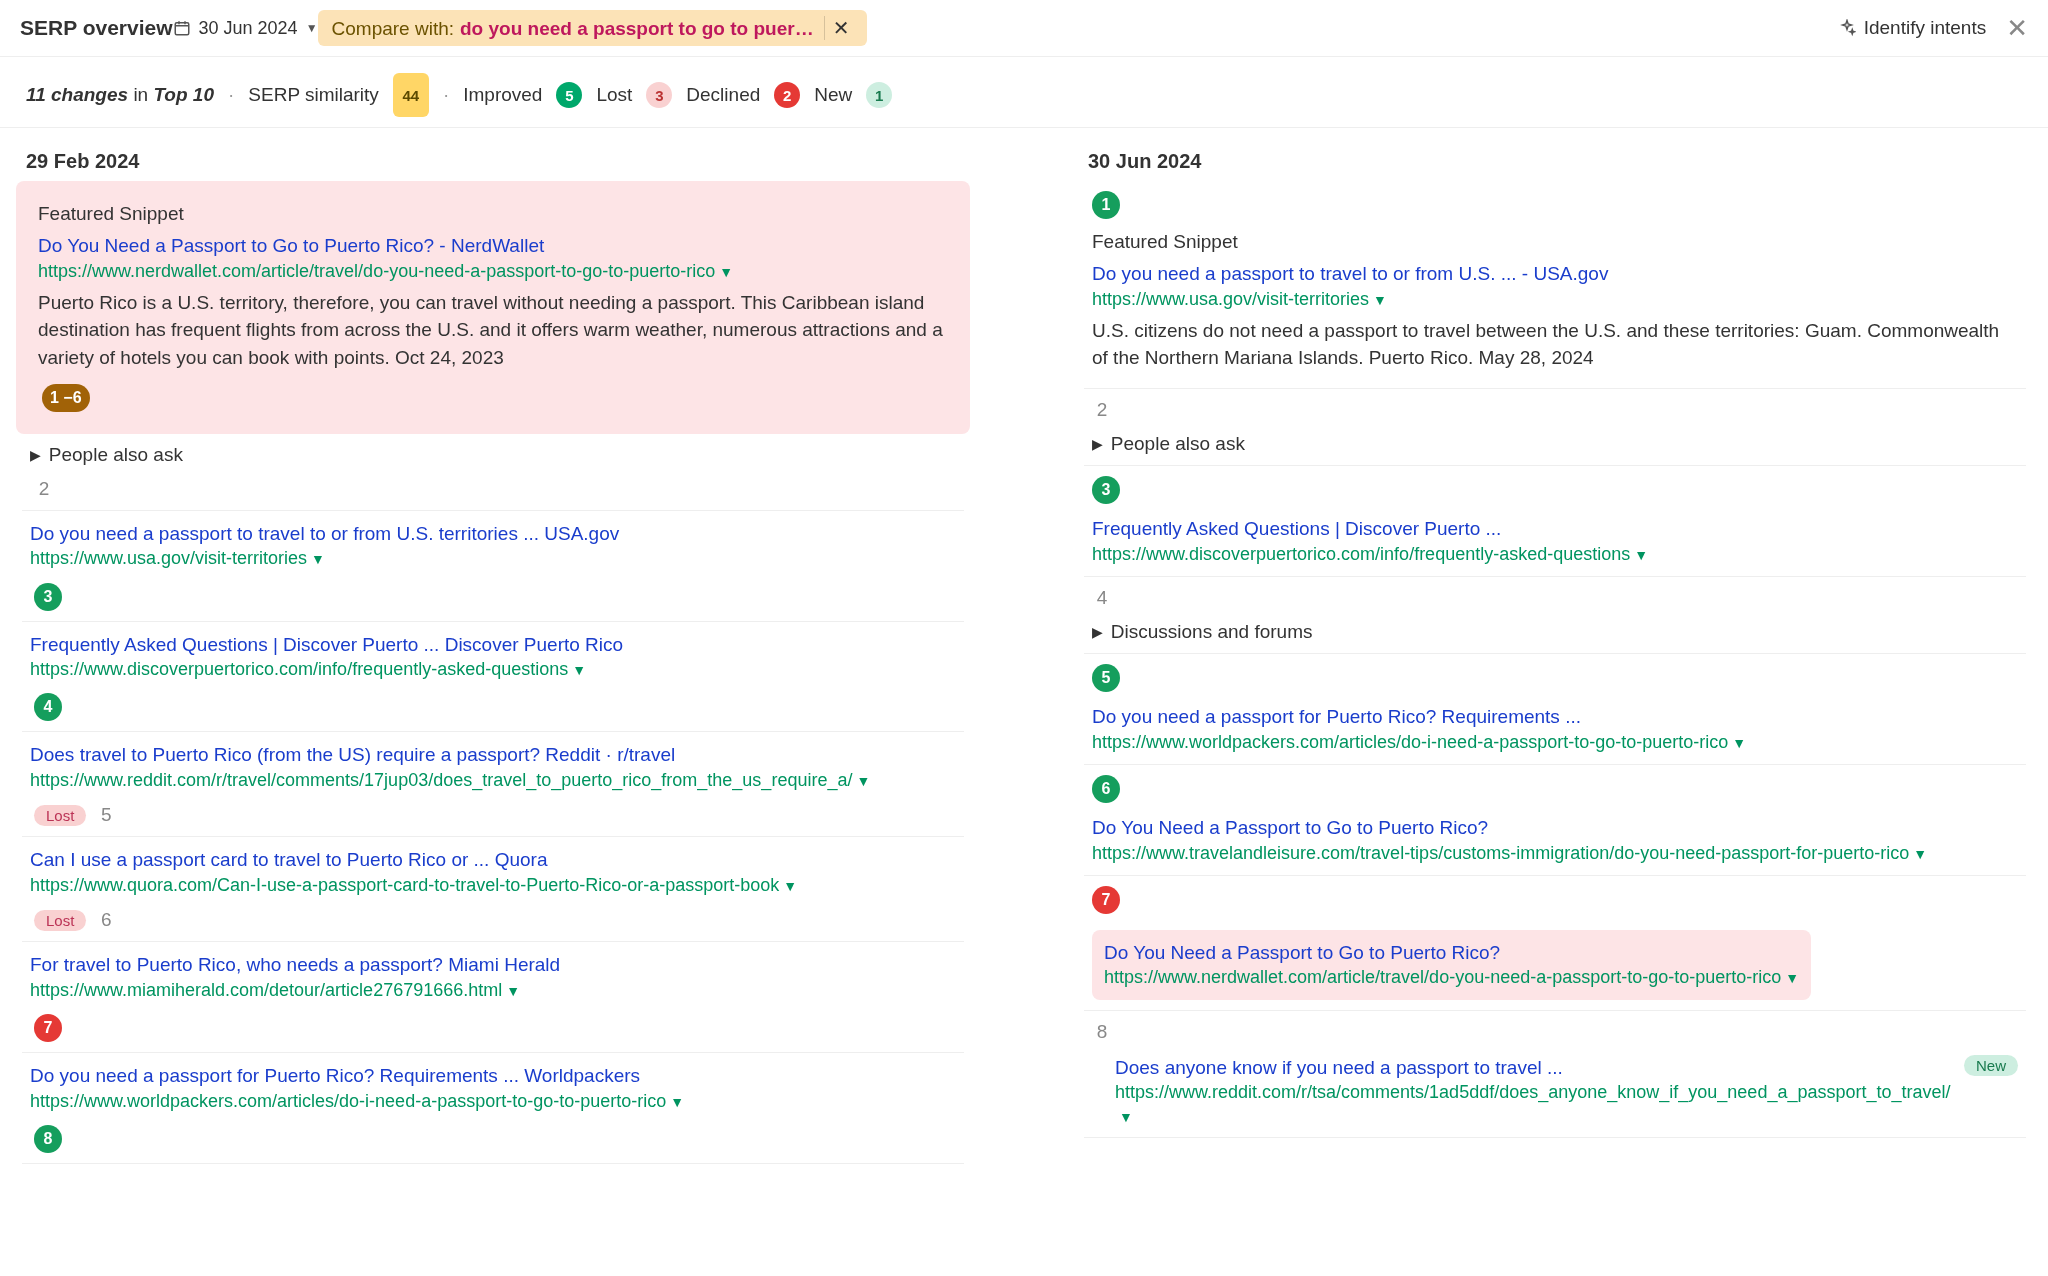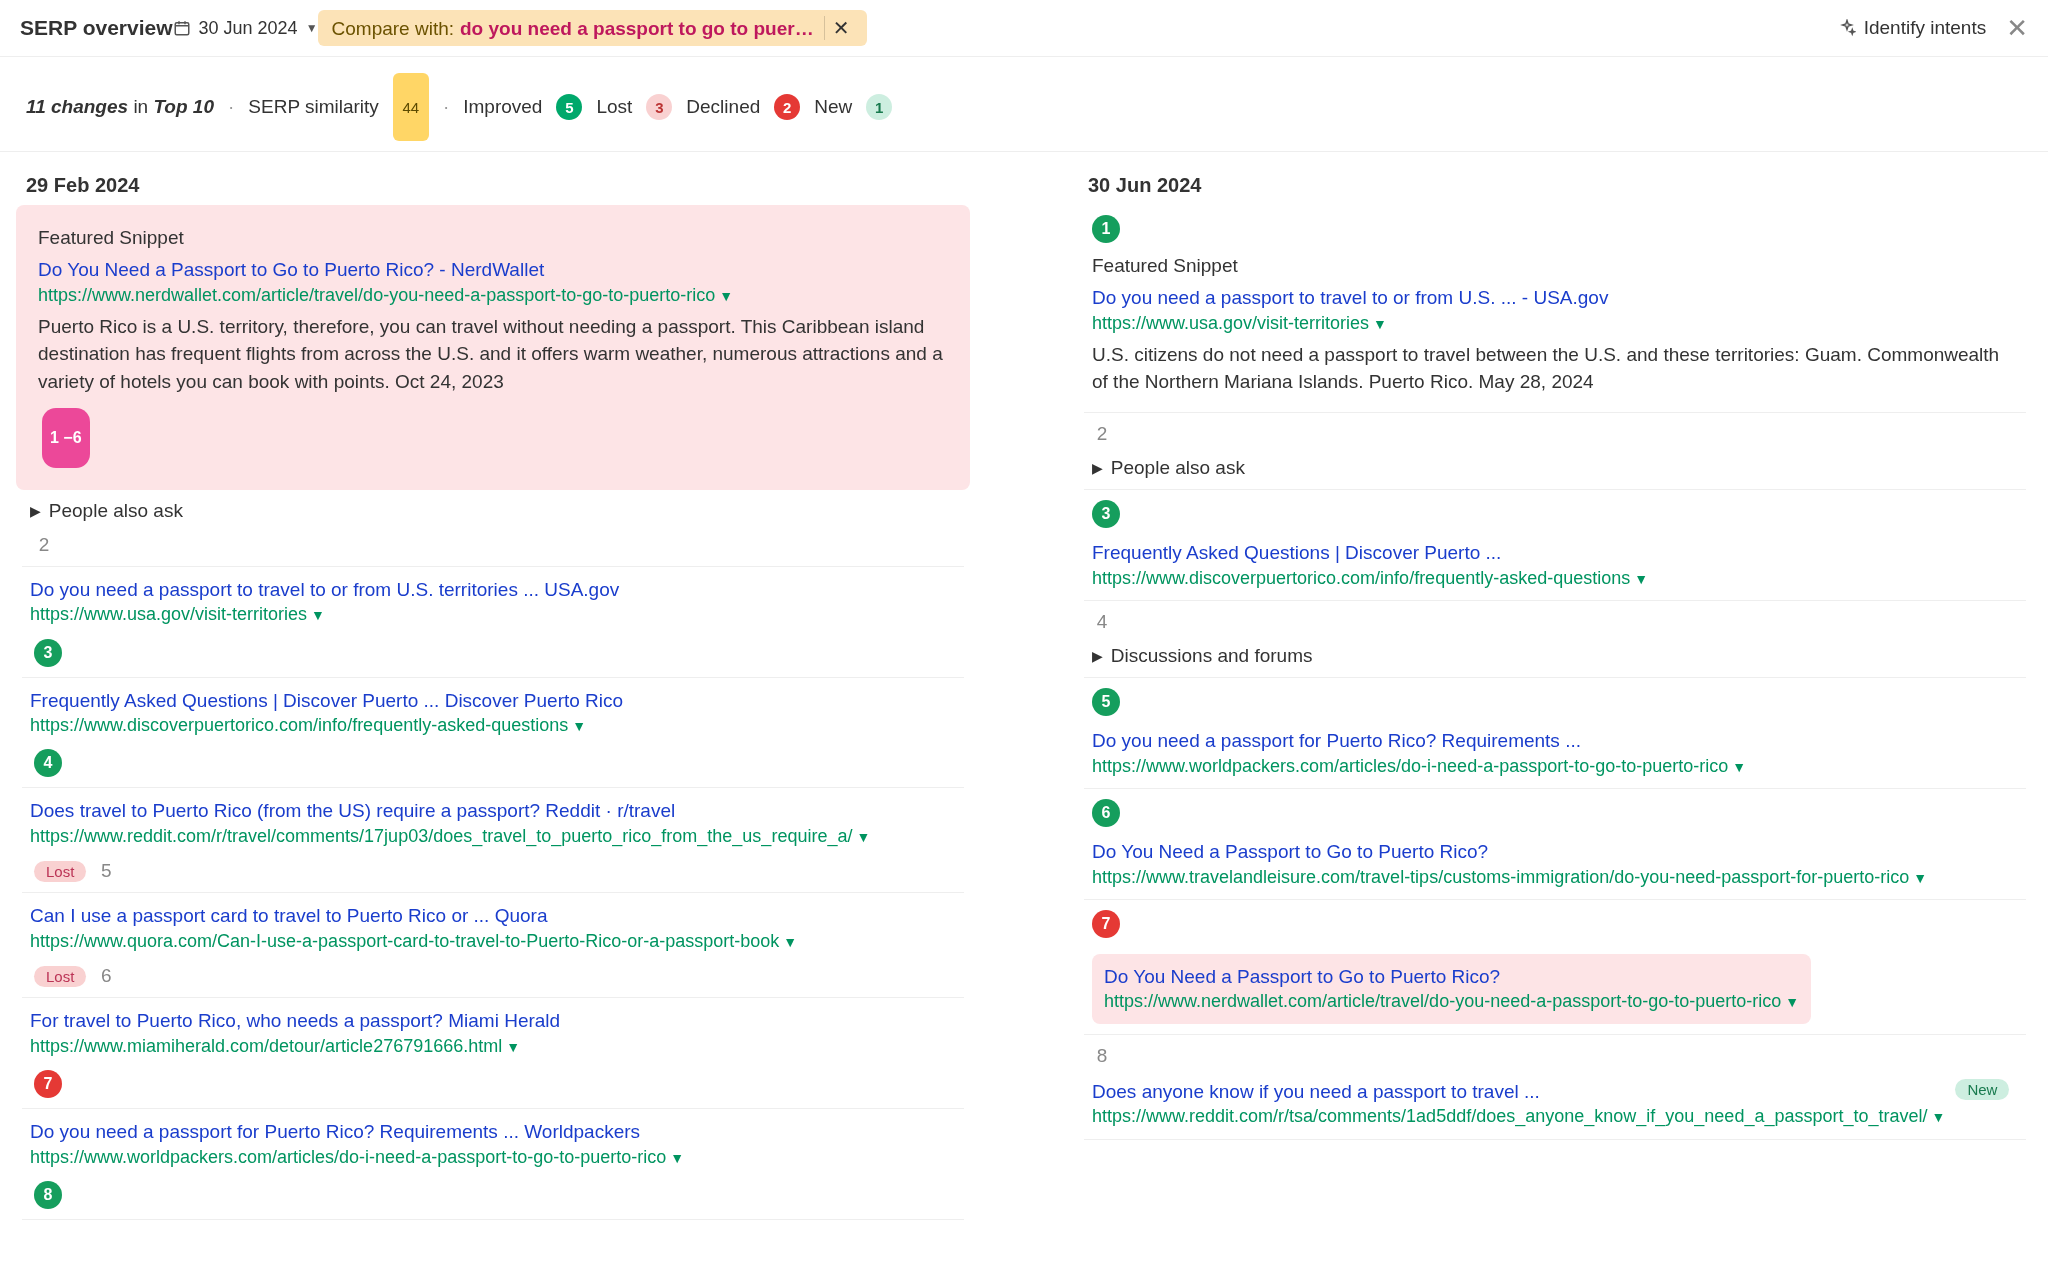--- a/index.html
+++ b/index.html
@@ -36,21 +36,21 @@
   .close-panel { font-size:26px; color:#888; margin-left:20px; cursor:pointer; }
 
   .statsbar {
     display:flex; align-items:center; gap:14px;
     padding: 16px 26px 10px 26px;
     border-bottom: 1px solid #eee;
     font-size: 19px;
   }
   .statsbar b { font-weight:700;font-style:italic; }
   .dot-sep { color:#999; }
-  .badge { display:inline-flex; align-items:center; justify-content:center; min-width:24px; height:36px; border-radius:6px; padding:16px 6px; font-weight:400; font-size:15px;}
+  .badge { display:inline-flex; align-items:center; justify-content:center; min-width:24px; height:36px; border-radius:6px; padding:4px 6px; font-weight:700; font-size:15px;}
   .badge-yellow { background:#FFD666; color:#5c4a00;}
   .badge-round { width:26px; height:26px; border-radius:50%; display:inline-flex; align-items:center; justify-content:center; font-weight:700; font-size:15px; padding:0;}
   .bg-green { background:#00a86b; color:#fff;}
   .bg-green-light { background:#cdeee0; color:#187a4e;}
   .bg-pink { background:#f9d1d1; color:#b33;}
   .bg-red { background:#e53935; color:#fff;}
 
   .cols-wrap { position:relative; }
   .columns { display:flex; padding: 10px 22px 40px 22px; gap: 120px; }
   .col { flex:1; min-width:0; }
@@ -75,21 +75,21 @@
   .hl-pink { background:#fde4e6; border-radius:8px; padding:12px 14px; margin:0 -6px;}
   .hl-pink .row { border:none; }
   .paa { display:flex; align-items:center; gap:8px; font-size:19px; color:#333;}
   .paa .tri { font-size:14px; }
 
   .pos-num { font-size:19px; color:#888; min-width:20px; text-align:center;}
   .pos-bubble {
     min-width:28px; height:28px; border-radius:14px; display:inline-flex; align-items:center; justify-content:center;
     font-size:16px; font-weight:700;
   }
-  .pos-left-1 { background:#ec4899; color:#fff; padding:16px 8px;}
+  .pos-left-1 { background:#a16207; color:#fff; padding:0 8px;}
   .pos-green { background:#159e5d; color:#fff;}
   .pos-red   { background:#e53935; color:#fff;}
   .chip { border-radius:14px; padding:2px 12px; font-size:15px; }
   .chip-lost { background:#f9d1d1; color:#b35;}
   .chip-new { background:#cdeee0; color:#187a4e;}
 
   .row-hl-pink {
     background:#fde4e6; border-radius:8px; padding:10px 12px; margin-top:4px;
   }
 
@@ -316,21 +316,21 @@
         <div class="title-link">Do You Need a Passport to Go to Puerto Rico?</div>
         <div><span class="url-link">https://www.nerdwallet.com/article/travel/do-you-need-a-passport-to-go-to-puerto-rico</span><span class="caret">▼</span></div>
       </div>
     </div>
 
     <div class="row right" style="border-top:1px solid #eee;">
       <div class="meta">
             <span class="pos-num">8</span>
           </div>
       <div class="content" style="position:relative;">
-        <div style="display:flex; gap:10px; align-items:flex-start;">
+        <div style="display:flex; gap:10px; align-items:flex-start;margin-left:23px;">
           <div style="flex:1;">
             <div class="title-link">Does anyone know if you need a passport to travel ...</div>
             <div><span class="url-link">https://www.reddit.com/r/tsa/comments/1ad5ddf/does_anyone_know_if_you_need_a_passport_to_travel/</span><span class="caret">▼</span></div>
           </div>
           <span class="chip chip-new">New</span>
         </div>
       </div>
     </div>
   </div>
 </div>

